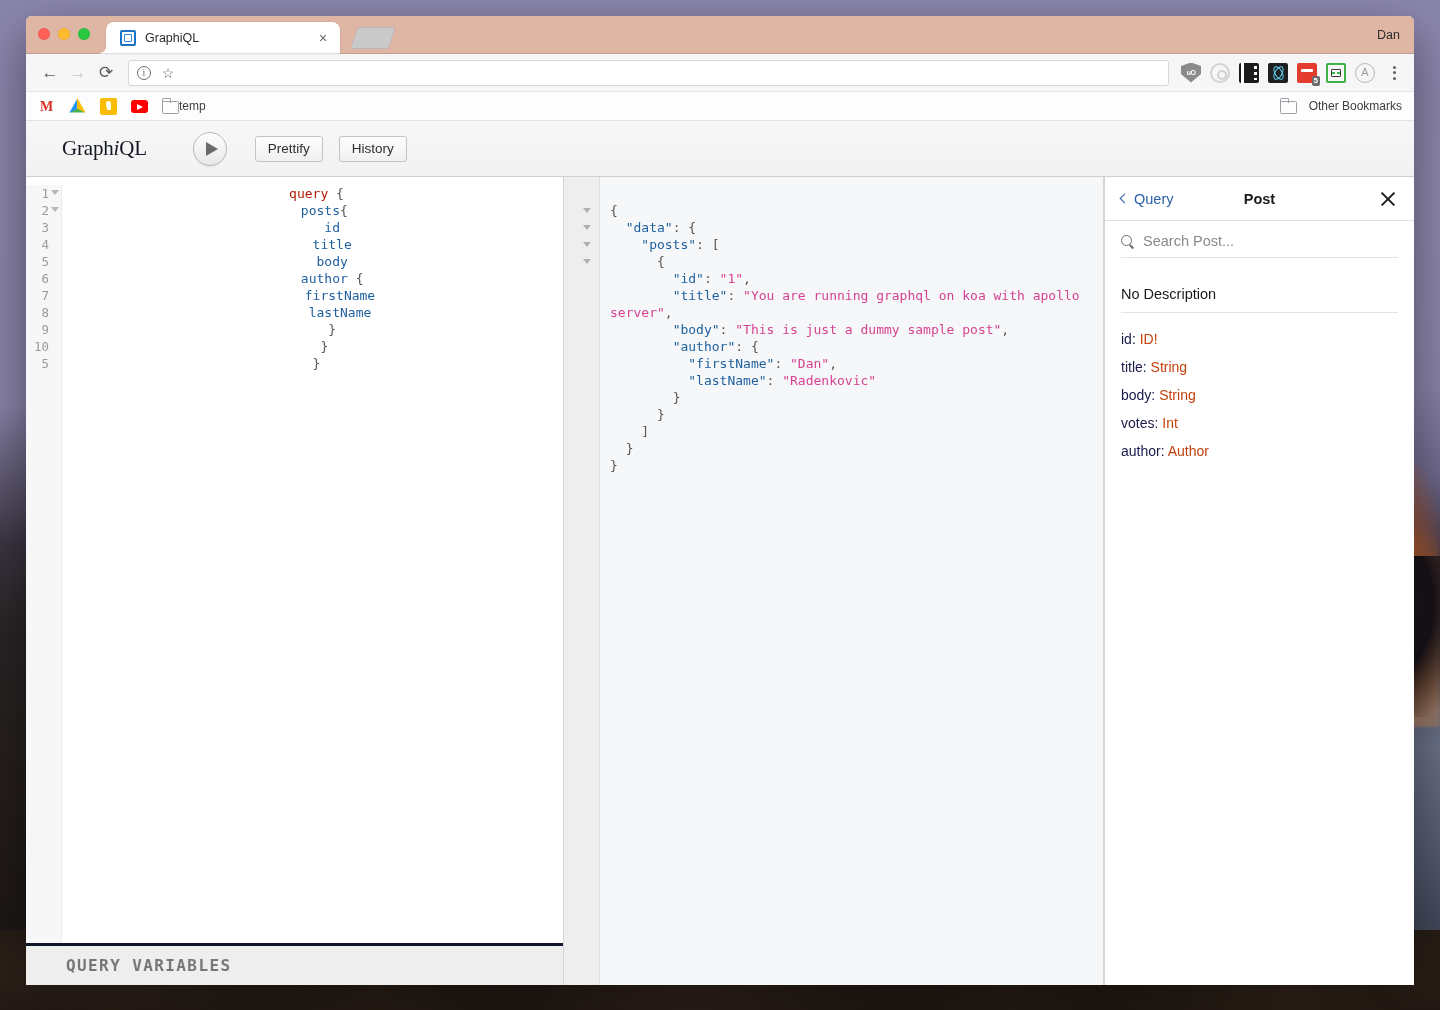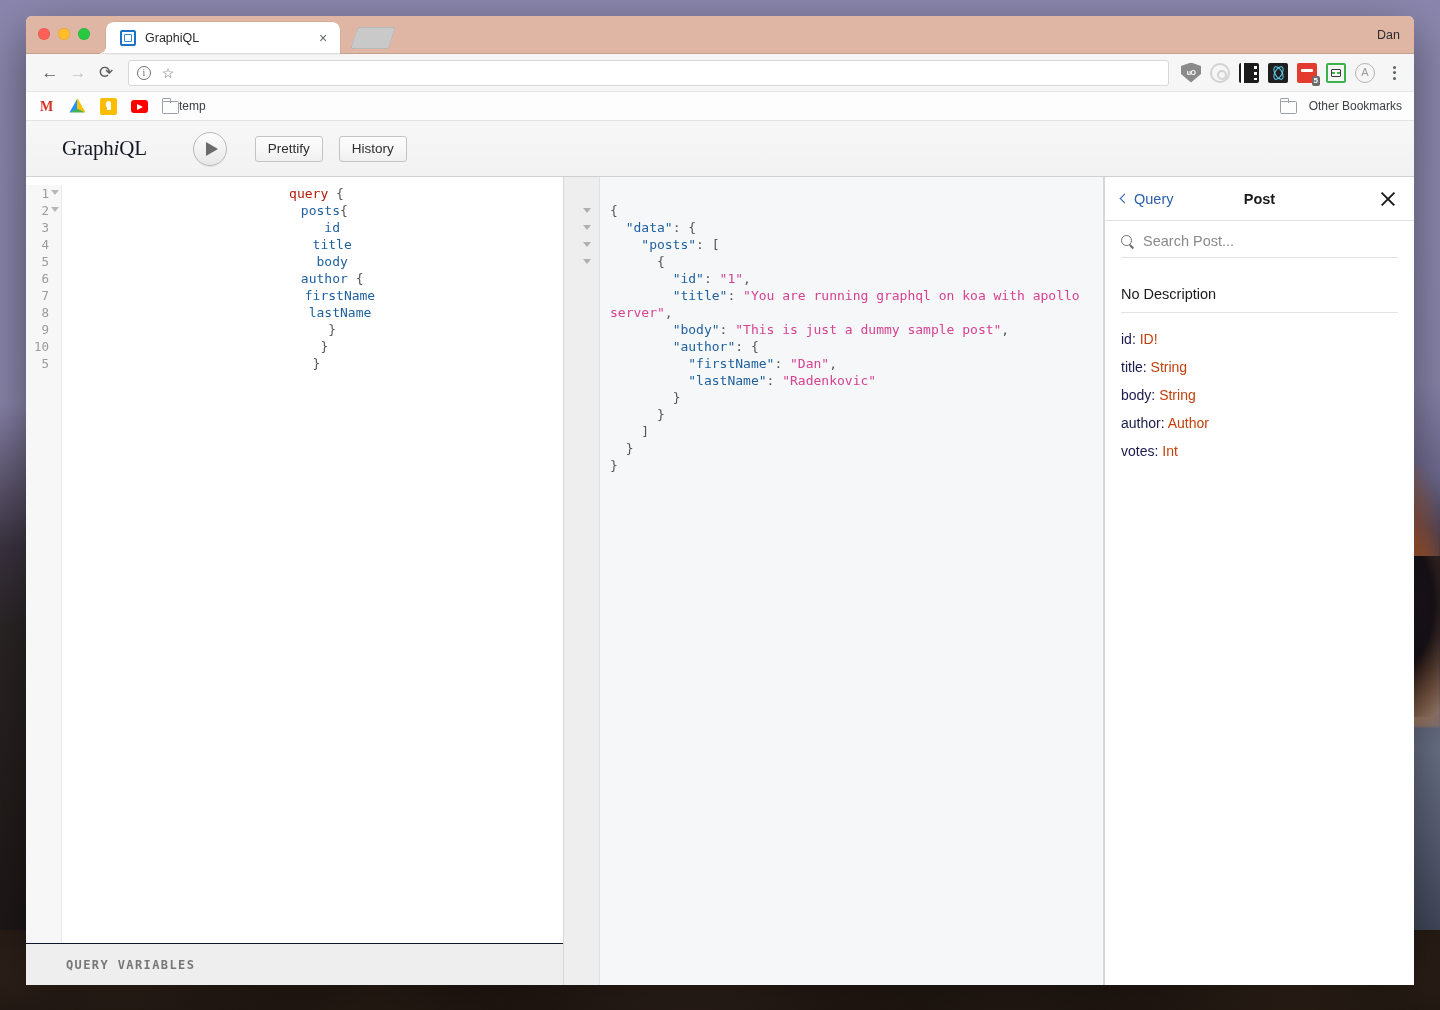--- a/index.html
+++ b/index.html
@@ -358,24 +358,24 @@
     white-space: pre;
     color: #555;
     text-align: center;
   }
   .tok-kw  { color: #b11a04; }
   .tok-fld { color: #1f61a0; }
   .tok-pun { color: #555; }
 
   #query-variables {
     flex: 0 0 42px; background: #eeeeee;
-    border-top: 1px solid #0f172a;
+    border-top: 3px solid #0f172a;
     display: flex; align-items: center; padding-left: 40px;
     font-family: "DejaVu Sans Mono", monospace;
-    font-size: 12px; font-weight: 700; letter-spacing: 1.4px;
+    font-size: 16px; font-weight: 700; letter-spacing: 1.4px;
     color: #777;
   }
 
   
   #result-pane {
     flex: 1 1 auto; display: flex; position: relative;
     background: #f6f7f8;
     border-right: 1px solid #d6d6d6;
     overflow: hidden;
   }
@@ -645,20 +645,20 @@
           </div>
         </div>
 
         <div id="docs-desc">No Description</div>
 
         <div id="docs-fields-rule"></div>
         <div id="docs-fields">
             <div class="field-row"><span class="field-name">id</span><span>: </span><span class="field-type">ID!</span></div>
             <div class="field-row"><span class="field-name">title</span><span>: </span><span class="field-type">String</span></div>
             <div class="field-row"><span class="field-name">body</span><span>: </span><span class="field-type">String</span></div>
+            <div class="field-row"><span class="field-name">votes</span><span>: </span><span class="field-type">Int</span></div>
             <div class="field-row"><span class="field-name">author</span><span>: </span><span class="field-type">Author</span></div>
-            <div class="field-row"><span class="field-name">votes</span><span>: </span><span class="field-type">Int</span></div>
           </div>
       </div>
 
     </div>
   </div>
 </div>
 
 </body></html>

